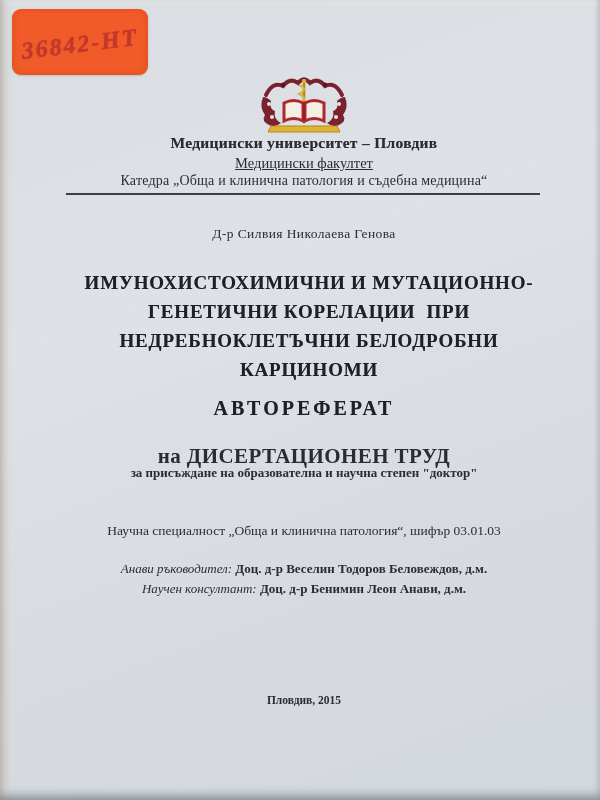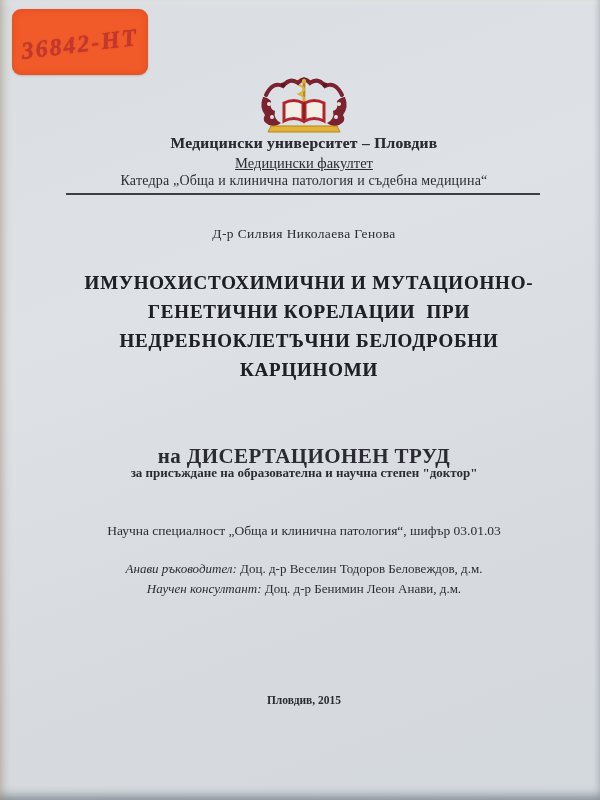--- a/index.html
+++ b/index.html
@@ -45,21 +45,21 @@
     letter-spacing:.8px;white-space:pre-line;color:#1f2027;padding-left:10px;
   }
   .doc-type{top:397px;font-weight:bold;font-size:20px;letter-spacing:3px;color:#1f2027;}
   .thesis-1{top:444px;font-weight:bold;font-size:21px;letter-spacing:.4px;}
   .thesis-2{top:465px;font-weight:bold;font-size:13px;}
   .specialty{top:523px;font-size:13.5px;}
   .sup-line{font-size:13px;}
   .supervisor{top:561px;}
   .consultant{top:581px;}
   .sup-label{font-style:italic;}
-  .sup-name{font-weight:normal;}
+  .sup-name{font-weight:bold;}
   .city-year{top:694px;font-weight:bold;font-size:11.5px;}
   .soft{text-shadow:0 0 .5px rgba(45,46,55,.55);}
 </style>
 </head>
 <body>
 
 <div class="page">
 
   <div class="sticker">
     <span class="sticker-code">36842-НТ</span>
@@ -97,20 +97,21 @@
   <div class="block line-dept">Катедра „Обща и клинична патология и съдебна медицина“</div>
   <div class="rule"></div>
 
   <div class="block author">Д-р Силвия Николаева Генова</div>
 
   <div class="block title soft">ИМУНОХИСТОХИМИЧНИ И МУТАЦИОННО-
 ГЕНЕТИЧНИ КОРЕЛАЦИИ&nbsp; ПРИ
 НЕДРЕБНОКЛЕТЪЧНИ БЕЛОДРОБНИ
 КАРЦИНОМИ</div>
 
+  <div class="block doc-type soft">АВТОРЕФЕРАТ</div>
 
   <div class="block thesis-1">на ДИСЕРТАЦИОНЕН ТРУД</div>
   <div class="block thesis-2">за присъждане на образователна и научна степен "доктор"</div>
 
   <div class="block specialty">Научна специалност „Обща и клинична патология“, шифър 03.01.03</div>
 
   <div class="block sup-line supervisor">
     <span class="sup-label">Анави ръководител:</span>
     <span> </span>
     <span class="sup-name">Доц. д-р Веселин Тодоров Беловеждов, д.м.</span>

